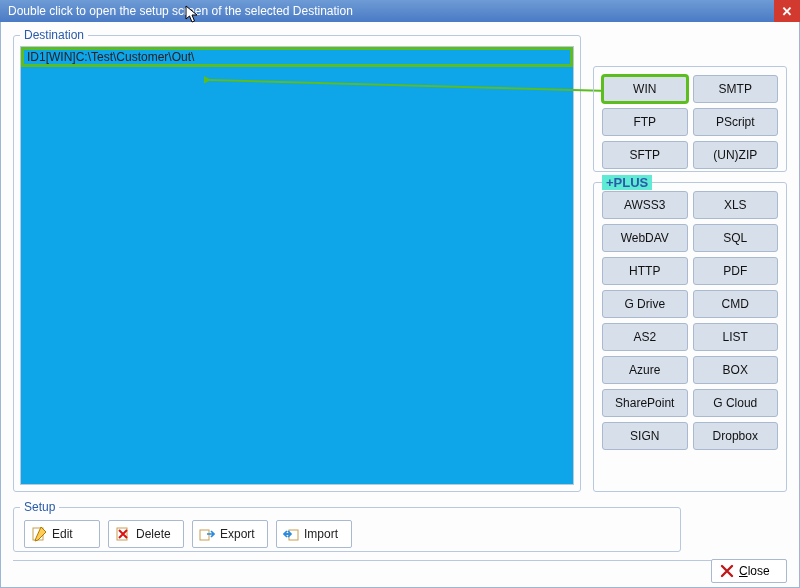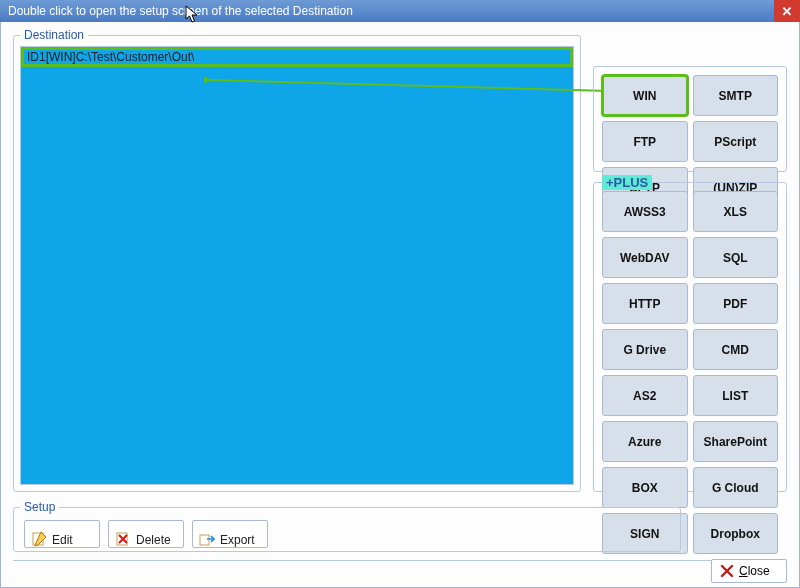--- a/index.html
+++ b/index.html
@@ -19,28 +19,28 @@
   .dest-item { padding:3px 6px; color:#222; cursor:default; }
   .dest-item.hl { outline:3px solid #5bbd1e; outline-offset:-3px; }
 
   
   .types1, .types2 { position:absolute; right:12px; border:1px solid #b8c8df; border-radius:3px; padding:8px; }
   .types1 { top:44px; width:194px; height:106px; }
   .types2 { top:160px; width:194px; height:310px; }
   .types2 .plus { position:absolute; top:-8px; left:8px; background:#5eead4; color:#2a5aa8; padding:0 4px; font-size:13px;font-weight:bold; }
 
   .btngrid { display:grid; grid-template-columns: 1fr 1fr; gap:5px; }
-  .typebtn { height:41px; background:#d7dfea; border:1px solid #a8b9d0; border-radius:3px; display:flex; align-items:center; justify-content:center; color:#111; cursor:pointer; font-size:12px;font-weight:bold; }
+  .typebtn { height:28px; background:#d7dfea; border:1px solid #a8b9d0; border-radius:3px; display:flex; align-items:center; justify-content:center; color:#111; cursor:pointer; font-size:12px; }
   .typebtn.hl { outline:3px solid #5bbd1e; outline-offset:-2px; }
 
   
   fieldset.setup { position:absolute; left:12px; top:478px; width:668px; height:52px; border:1px solid #b8c8df; border-radius:3px; margin:0; padding:0; }
   fieldset.setup > legend { color:#2a5aa8; padding:0 4px; margin-left:6px; font-size:12px; }
   .setup-row { display:flex; gap:8px; padding:6px 10px 8px 10px; align-items:center; }
-  .actbtn { width:76px; height:28px; background:#fff; border:1px solid #a8b9d0; border-radius:2px; display:flex; align-items:flex-end; gap:5px; padding:0 6px; cursor:pointer; font-size:12px; color:#222; }
+  .actbtn { width:76px; height:28px; background:#fff; border:1px solid #a8b9d0; border-radius:2px; display:flex; align-items:center; gap:5px; padding:0 6px; cursor:pointer; font-size:12px; color:#222; }
   .actbtn .ic { width:16px; height:16px; display:flex; align-items:center; justify-content:center; }
 
   
   .bottombar { position:absolute; left:12px; right:12px; bottom:6px; top:538px; border-top:1px solid #b8c8df; display:flex; justify-content:flex-end; align-items:center; }
   .closebtn { width:76px; height:24px; background:#fff; border:1px solid #a8b9d0; border-radius:2px; display:flex; align-items:center; gap:5px; padding:0 8px; cursor:pointer; font-size:12px; }
   .closebtn .ic { width:14px; height:14px; }
 
   
   .arrow-svg { position:absolute; left:203px; top:54px; width:410px; height:24px; pointer-events:none; }
 
@@ -97,22 +97,22 @@
         <div class="typebtn">XLS</div>
         <div class="typebtn">WebDAV</div>
         <div class="typebtn">SQL</div>
         <div class="typebtn">HTTP</div>
         <div class="typebtn">PDF</div>
         <div class="typebtn">G Drive</div>
         <div class="typebtn">CMD</div>
         <div class="typebtn">AS2</div>
         <div class="typebtn">LIST</div>
         <div class="typebtn">Azure</div>
+        <div class="typebtn">BOX</div>
         <div class="typebtn">SharePoint</div>
-        <div class="typebtn">BOX</div>
         <div class="typebtn">G Cloud</div>
         <div class="typebtn">SIGN</div>
         <div class="typebtn">Dropbox</div>
       </div>
   </div>
 
   <fieldset class="setup">
     <legend>Setup</legend>
     <div class="setup-row">
       <div class="actbtn">
@@ -135,20 +135,31 @@
       </div>
       <div class="actbtn">
         <span class="ic">
           <svg width="16" height="16" viewBox="0 0 16 16">
               <rect x="1" y="4" width="9" height="10" fill="#fff" stroke="#c8a050"></rect>
               <path d="M8 8 L15 8 M12 5 L15 8 L12 11" fill="none" stroke="#2a8be0" stroke-width="1.7"></path>
             </svg>
         </span>
         <span>Export</span>
       </div>
+      <div class="actbtn">
+        <span class="ic">
+          <svg width="16" height="16" viewBox="0 0 16 16">
+              <rect x="6" y="4" width="9" height="10" fill="#fff" stroke="#c8a050"></rect>
+              <path d="M1 8 L8 8 M4 5 L1 8 L4 11" fill="none" stroke="#2a8be0" stroke-width="1.7" transform="translate(0,0)"></path>
+              <path d="M1 8 L8 8" stroke="#2a8be0" stroke-width="1.7"></path>
+              <path d="M5 5 L8 8 L5 11" fill="none" stroke="#2a8be0" stroke-width="1.7"></path>
+            </svg>
+        </span>
+        <span>Import</span>
+      </div>
     </div>
   </fieldset>
 
   <div class="bottombar">
     <div class="closebtn">
       <span class="ic">
         <svg width="14" height="14" viewBox="0 0 14 14">
             <path d="M2 2 L12 12 M12 2 L2 12" stroke="#c01818" stroke-width="2.4" stroke-linecap="round"></path>
           </svg>
       </span>

